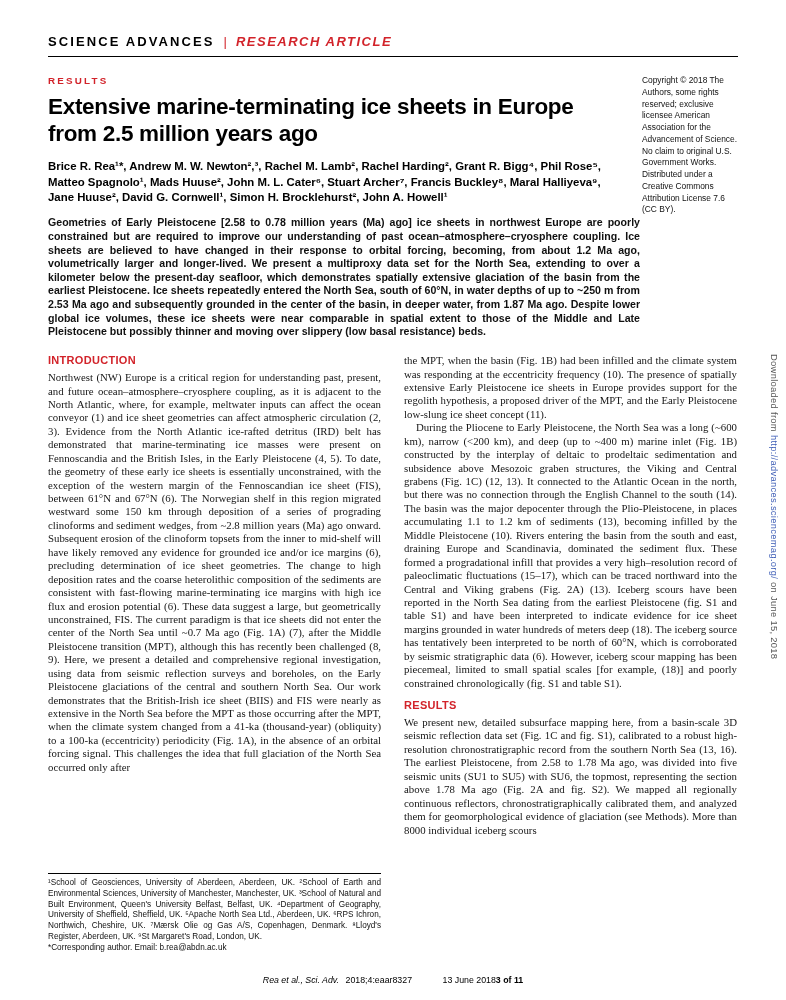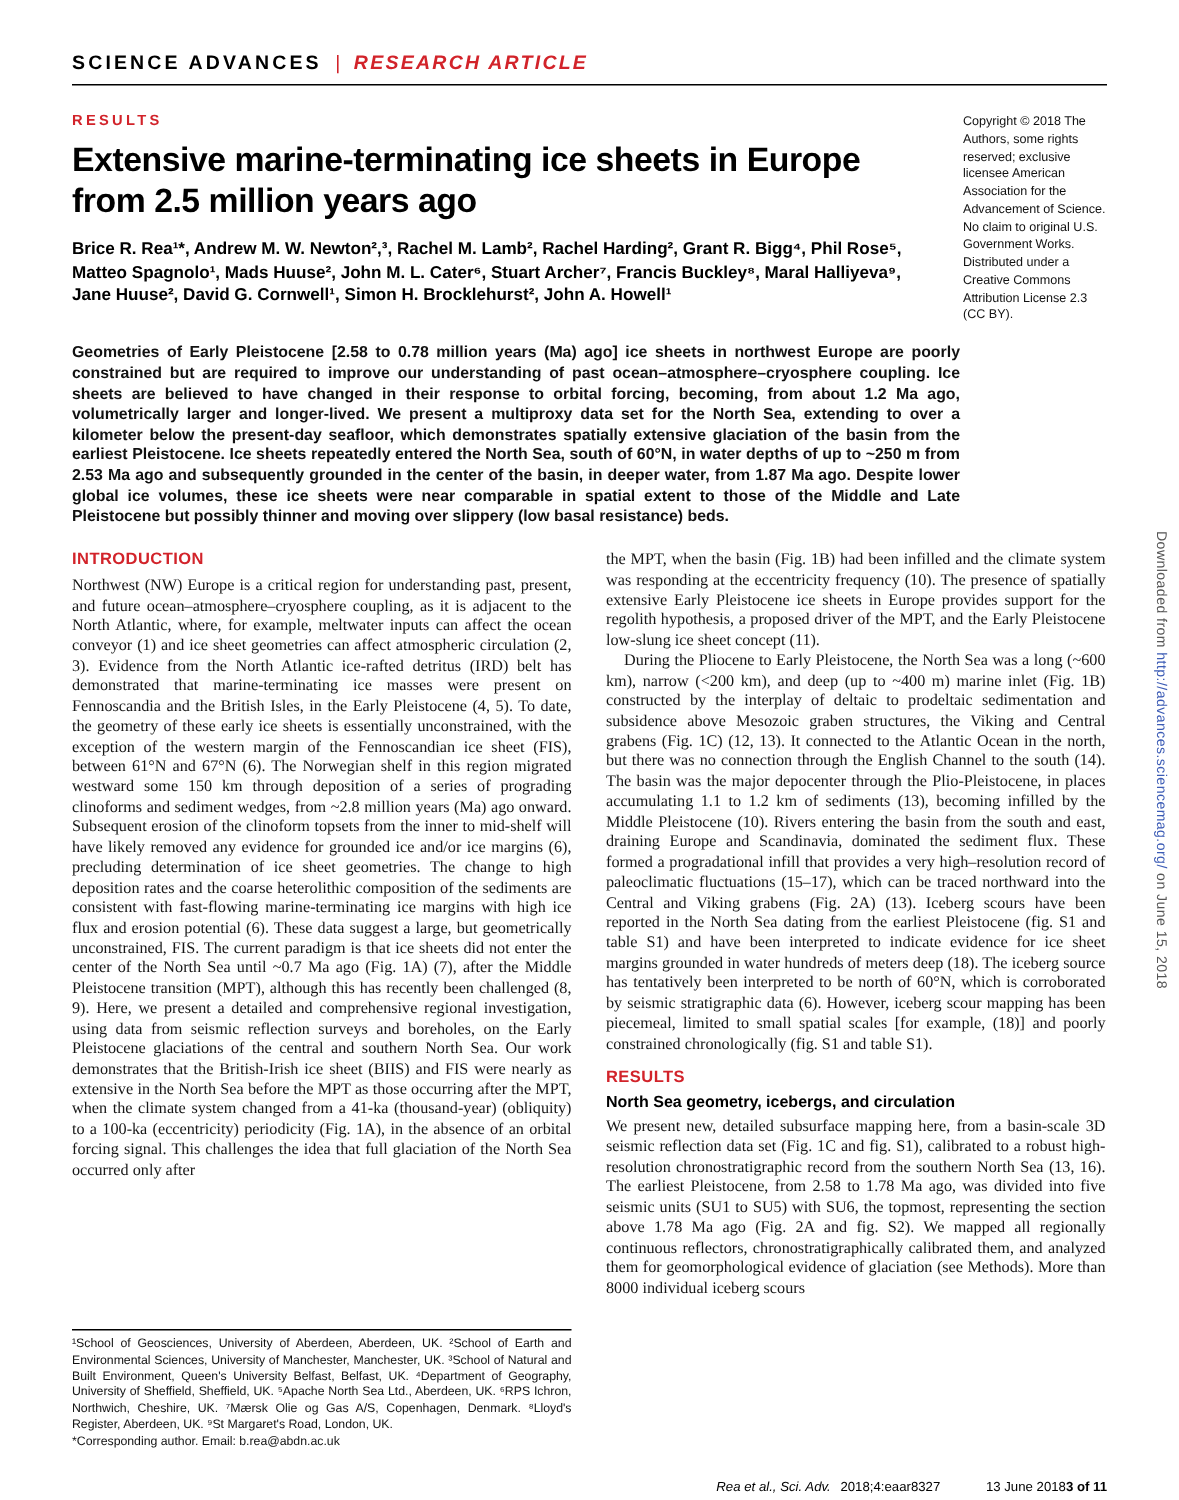--- a/index.html
+++ b/index.html
@@ -45,21 +45,21 @@
     font-weight:bold; font-size:11.4px; line-height:1.36; color:#000;
   }
   .copyright {
     flex:0 0 auto; width:96px; margin-left:16px; margin-top:18px;
     font-family:"Liberation Sans", sans-serif;
     font-size:8.4px; line-height:1.4; color:#111;
   }
 
   
   .abstract {
-    margin-top:13px; width:592px;
+    width:592px;
     font-family:"Liberation Sans", sans-serif;
     font-weight:bold; font-size:10.6px; line-height:1.29;
     text-align:justify; color:#111;
   }
 
   
   .columns { display:flex; gap:23px; margin-top:15px; height:600px; overflow:hidden; }
   .col { flex:0 0 auto; width:333px; }
   .col-left { display:flex; flex-direction:column; height:100%; }
   .col-left .body-text.shrink { flex:0 1 auto; min-height:0; overflow:hidden; }
@@ -91,22 +91,22 @@
   .sidebar-vertical {
     position:absolute; right:6px; top:354px;
     writing-mode:vertical-rl; text-orientation:mixed; white-space:nowrap;
     font-family:"Liberation Sans", sans-serif;
     font-size:9.4px; letter-spacing:0.3px; color:#555;
   }
   .sidebar-vertical .link { color:var(--link-blue,#3b5bb5); }
 
   
   .footer {
-    position:absolute; left:48px; right:48px; bottom:4px;
-    display:flex; justify-content:flex-end; align-items:baseline;
+    position:absolute; left:48px; right:48px; bottom:15px;
+    display:flex; justify-content:center; align-items:baseline;
     font-family:"Liberation Sans", sans-serif;
     font-size:8.8px; color:#000;
   }
   .footer .cit-italic { font-style:italic; }
   .footer .cit-rest { margin-left:4px; }
   .footer .footer-date { margin-left:28px; }
   .footer .footer-page { font-weight:bold; }
 </style>
 </head>
 <body>
@@ -120,41 +120,40 @@
       <span class="article-type">RESEARCH ARTICLE</span>
     </header>
     <div class="rule"></div>
 
     <div class="title-block">
       <div class="title-left">
         <div class="section-label">RESULTS</div>
         <h1 class="title">Extensive marine-terminating ice sheets in Europe from 2.5 million years ago</h1>
         <p class="authors">Brice R. Rea¹*, Andrew M. W. Newton²,³, Rachel M. Lamb², Rachel Harding², Grant R. Bigg⁴, Phil Rose⁵, Matteo Spagnolo¹, Mads Huuse², John M. L. Cater⁶, Stuart Archer⁷, Francis Buckley⁸, Maral Halliyeva⁹, Jane Huuse², David G. Cornwell¹, Simon H. Brocklehurst², John A. Howell¹</p>
       </div>
-      <aside class="copyright">Copyright © 2018 The Authors, some rights reserved; exclusive licensee American Association for the Advancement of Science. No claim to original U.S. Government Works. Distributed under a Creative Commons Attribution License 2.3 (CC BY).</aside>
+      <aside class="copyright">Copyright © 2018 The Authors, some rights reserved; exclusive licensee American Association for the Advancement of Science. No claim to original U.S. Government Works. Distributed under a Creative Commons Attribution License 7.6 (CC BY).</aside>
     </div>
 
     <p class="abstract">Geometries of Early Pleistocene [2.58 to 0.78 million years (Ma) ago] ice sheets in northwest Europe are poorly constrained but are required to improve our understanding of past ocean–atmosphere–cryosphere coupling. Ice sheets are believed to have changed in their response to orbital forcing, becoming, from about 1.2 Ma ago, volumetrically larger and longer-lived. We present a multiproxy data set for the North Sea, extending to over a kilometer below the present-day seafloor, which demonstrates spatially extensive glaciation of the basin from the earliest Pleistocene. Ice sheets repeatedly entered the North Sea, south of 60°N, in water depths of up to ~250 m from 2.53 Ma ago and subsequently grounded in the center of the basin, in deeper water, from 1.87 Ma ago. Despite lower global ice volumes, these ice sheets were near comparable in spatial extent to those of the Middle and Late Pleistocene but possibly thinner and moving over slippery (low basal resistance) beds.</p>
 
     <div class="columns">
       <div class="col col-left">
         <h2 class="sec-heading">INTRODUCTION</h2>
         <p class="body-text shrink">Northwest (NW) Europe is a critical region for understanding past, present, and future ocean–atmosphere–cryosphere coupling, as it is adjacent to the North Atlantic, where, for example, meltwater inputs can affect the ocean conveyor (1) and ice sheet geometries can affect atmospheric circulation (2, 3). Evidence from the North Atlantic ice-rafted detritus (IRD) belt has demonstrated that marine-terminating ice masses were present on Fennoscandia and the British Isles, in the Early Pleistocene (4, 5). To date, the geometry of these early ice sheets is essentially unconstrained, with the exception of the western margin of the Fennoscandian ice sheet (FIS), between 61°N and 67°N (6). The Norwegian shelf in this region migrated westward some 150 km through deposition of a series of prograding clinoforms and sediment wedges, from ~2.8 million years (Ma) ago onward. Subsequent erosion of the clinoform topsets from the inner to mid-shelf will have likely removed any evidence for grounded ice and/or ice margins (6), precluding determination of ice sheet geometries. The change to high deposition rates and the coarse heterolithic composition of the sediments are consistent with fast-flowing marine-terminating ice margins with high ice flux and erosion potential (6). These data suggest a large, but geometrically unconstrained, FIS. The current paradigm is that ice sheets did not enter the center of the North Sea until ~0.7 Ma ago (Fig. 1A) (7), after the Middle Pleistocene transition (MPT), although this has recently been challenged (8, 9). Here, we present a detailed and comprehensive regional investigation, using data from seismic reflection surveys and boreholes, on the Early Pleistocene glaciations of the central and southern North Sea. Our work demonstrates that the British-Irish ice sheet (BIIS) and FIS were nearly as extensive in the North Sea before the MPT as those occurring after the MPT, when the climate system changed from a 41-ka (thousand-year) (obliquity) to a 100-ka (eccentricity) periodicity (Fig. 1A), in the absence of an orbital forcing signal. This challenges the idea that full glaciation of the North Sea occurred only after</p>
         <div class="footnotes">
           <div class="fn-rule"></div>
           <p class="fn-text">¹School of Geosciences, University of Aberdeen, Aberdeen, UK. ²School of Earth and Environmental Sciences, University of Manchester, Manchester, UK. ³School of Natural and Built Environment, Queen's University Belfast, Belfast, UK. ⁴Department of Geography, University of Sheffield, Sheffield, UK. ⁵Apache North Sea Ltd., Aberdeen, UK. ⁶RPS Ichron, Northwich, Cheshire, UK. ⁷Mærsk Olie og Gas A/S, Copenhagen, Denmark. ⁸Lloyd's Register, Aberdeen, UK. ⁹St Margaret's Road, London, UK.</p>
           <p class="fn-text">*Corresponding author. Email: b.rea@abdn.ac.uk</p>
         </div>
       </div>
 
       <div class="col col-right">
         <p class="body-text">the MPT, when the basin (Fig. 1B) had been infilled and the climate system was responding at the eccentricity frequency (10). The presence of spatially extensive Early Pleistocene ice sheets in Europe provides support for the regolith hypothesis, a proposed driver of the MPT, and the Early Pleistocene low-slung ice sheet concept (11).</p>
         <p class="body-text indent">During the Pliocene to Early Pleistocene, the North Sea was a long (~600 km), narrow (&lt;200 km), and deep (up to ~400 m) marine inlet (Fig. 1B) constructed by the interplay of deltaic to prodeltaic sedimentation and subsidence above Mesozoic graben structures, the Viking and Central grabens (Fig. 1C) (12, 13). It connected to the Atlantic Ocean in the north, but there was no connection through the English Channel to the south (14). The basin was the major depocenter through the Plio-Pleistocene, in places accumulating 1.1 to 1.2 km of sediments (13), becoming infilled by the Middle Pleistocene (10). Rivers entering the basin from the south and east, draining Europe and Scandinavia, dominated the sediment flux. These formed a progradational infill that provides a very high–resolution record of paleoclimatic fluctuations (15–17), which can be traced northward into the Central and Viking grabens (Fig. 2A) (13). Iceberg scours have been reported in the North Sea dating from the earliest Pleistocene (fig. S1 and table S1) and have been interpreted to indicate evidence for ice sheet margins grounded in water hundreds of meters deep (18). The iceberg source has tentatively been interpreted to be north of 60°N, which is corroborated by seismic stratigraphic data (6). However, iceberg scour mapping has been piecemeal, limited to small spatial scales [for example, (18)] and poorly constrained chronologically (fig. S1 and table S1).</p>
         <h2 class="sec-heading results">RESULTS</h2>
-        <h3 class="sub-heading">North Sea geometry, icebergs, and circulation</h3>
         <p class="body-text">We present new, detailed subsurface mapping here, from a basin-scale 3D seismic reflection data set (Fig. 1C and fig. S1), calibrated to a robust high-resolution chronostratigraphic record from the southern North Sea (13, 16). The earliest Pleistocene, from 2.58 to 1.78 Ma ago, was divided into five seismic units (SU1 to SU5) with SU6, the topmost, representing the section above 1.78 Ma ago (Fig. 2A and fig. S2). We mapped all regionally continuous reflectors, chronostratigraphically calibrated them, and analyzed them for geomorphological evidence of glaciation (see Methods). More than 8000 individual iceberg scours</p>
       </div>
     </div>
 
   </div>
 
   <div class="sidebar-vertical">
     <span>Downloaded from </span><span class="link">http://advances.sciencemag.org/</span><span> on June 15, 2018</span>
   </div>
 

